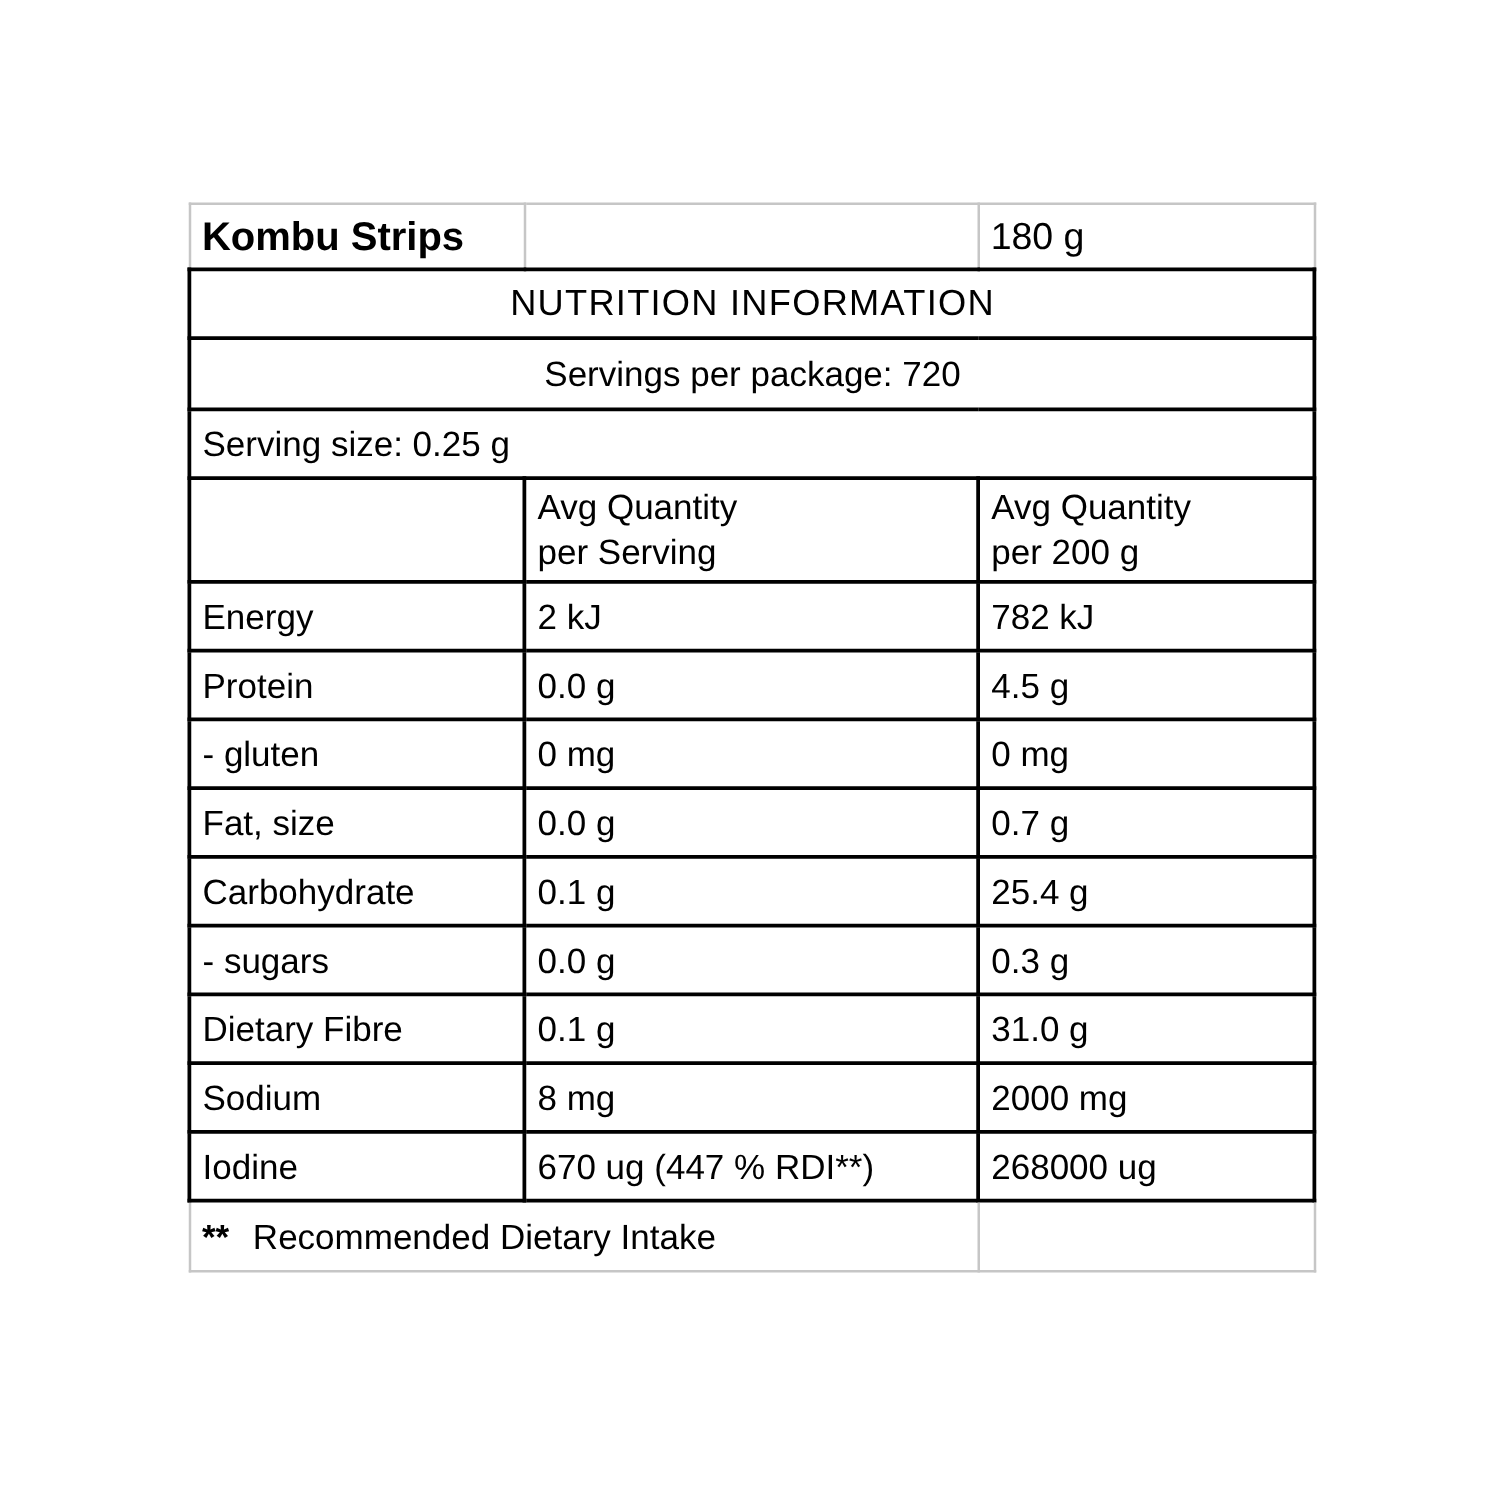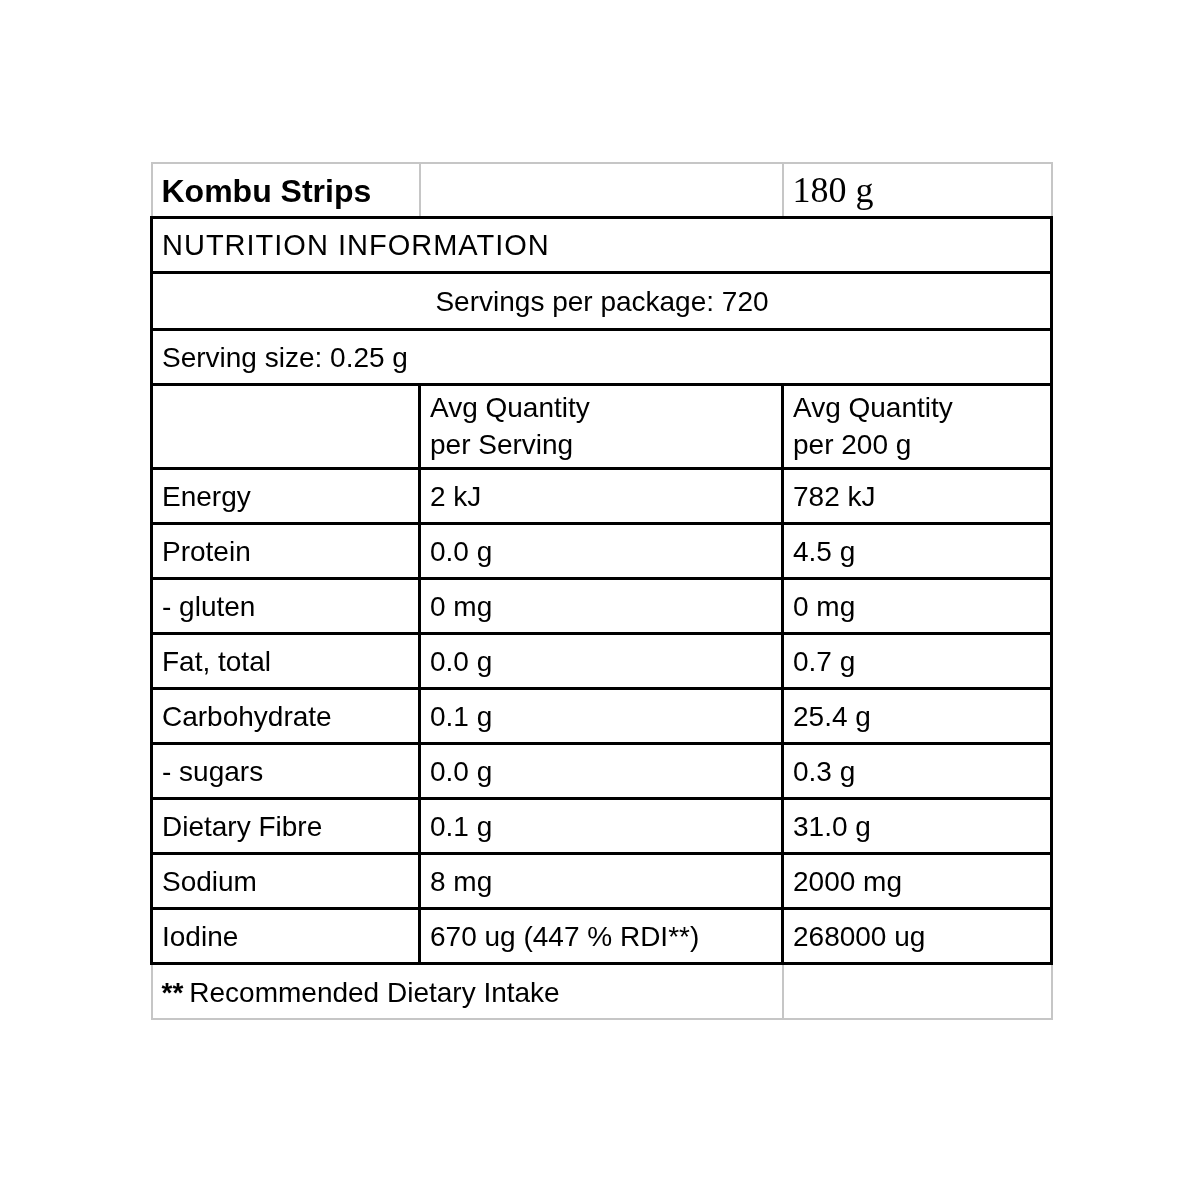--- a/index.html
+++ b/index.html
@@ -34,25 +34,25 @@
   
   td.g { border: 2px solid #c6c6c6; }
 
   tr.h52 { height: 52px; }
   tr.h55 { height: 55px; }
   tr.h57 { height: 57px; text-align: center; }
   tr.h81 { height: 81px; }
   tr.h56 { height: 56px; }
 
   .product-name { font-weight: bold; font-size: 32px; }
-  .product-weight { font-size: 36px; font-family: Liberation Serif, serif; }
-  .title-cell { text-align: left; font-size: 29px; letter-spacing: 1px; }
+  .product-weight { font-size: 30px; }
+  .title-cell { text-align: center; font-size: 29px; letter-spacing: 1px; }
   .hdr { line-height: 1.32; }
   .fn-marker { font-weight: bold; }
-  .fn-text { margin-left: 6px; }
+  .fn-text { margin-left: 19px; }
 </style>
 </head>
 <body>
 
 <div class="label-wrap">
   <table class="nutri">
     <colgroup>
       <col style="width:268px">
       <col style="width:363px">
       <col style="width:269px">
@@ -97,21 +97,21 @@
       <td class="b">Protein</td>
       <td class="b">0.0 g</td>
       <td class="b">4.5 g</td>
     </tr>
     <tr class="h55">
       <td class="b">- gluten</td>
       <td class="b">0 mg</td>
       <td class="b">0 mg</td>
     </tr>
     <tr class="h55">
-      <td class="b">Fat, total</td>
+      <td class="b">Fat, size</td>
       <td class="b">0.0 g</td>
       <td class="b">0.7 g</td>
     </tr>
     <tr class="h55">
       <td class="b">Carbohydrate</td>
       <td class="b">0.1 g</td>
       <td class="b">25.4 g</td>
     </tr>
     <tr class="h55">
       <td class="b">- sugars</td>

